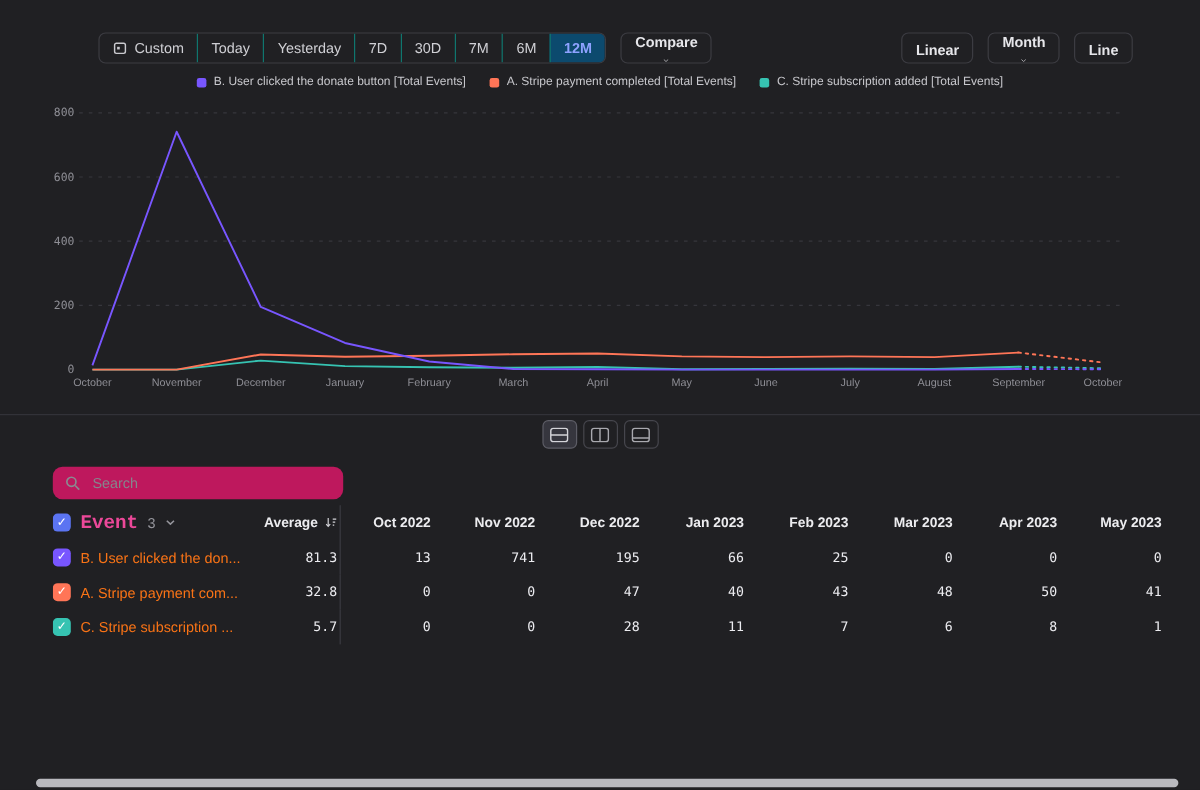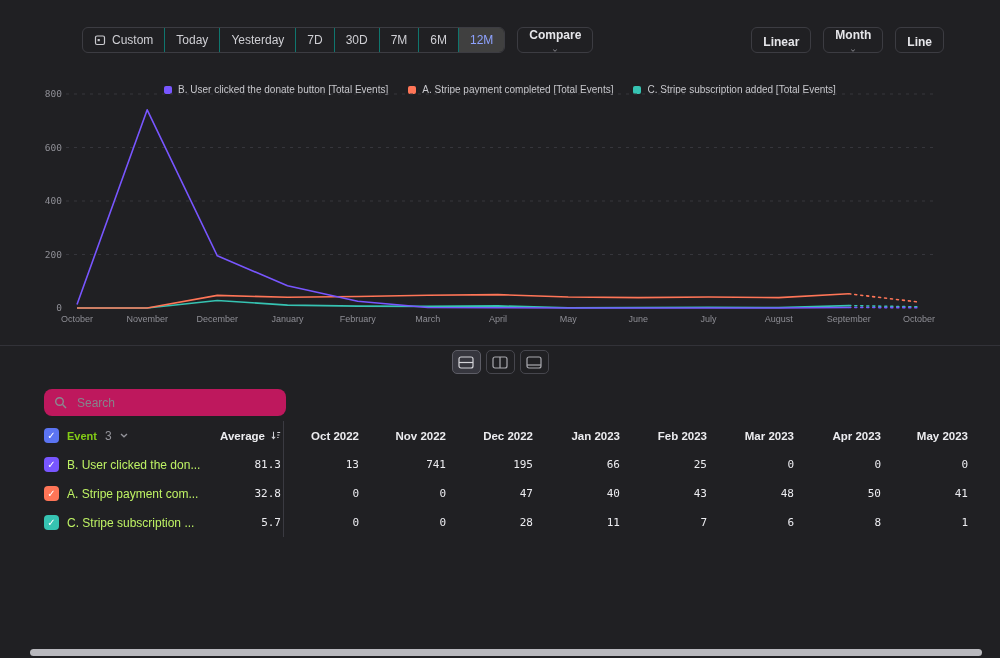--- a/index.html
+++ b/index.html
@@ -4,25 +4,25 @@
 <style>
   html,body{margin:0;padding:0;background:#202023;}
   body{width:1000px;height:658px;font-family:"Liberation Sans",sans-serif;color:#d6d6da;overflow:hidden;position:relative;}
 
   
   .toolbar{position:absolute;top:27px;left:44px;right:56px;display:flex;justify-content:space-between;align-items:center;padding-left:38px;}
   .tb-left,.tb-right{display:flex;align-items:center;gap:12px;}
   .seg{display:flex;border:1px solid #3c3c42;border-radius:6px;overflow:hidden;height:26px;box-sizing:border-box;}
   .seg button{appearance:none;background:transparent;border:none;border-left:1px solid #0f766e;color:#cfcfd4;font:12px "Liberation Sans",sans-serif;padding:0 11px;height:100%;display:flex;align-items:center;gap:6px;cursor:pointer;white-space:nowrap;}
   .seg button:first-child{border-left:none;}
-  .seg button.selected{color:#8ea2ff;background:#404040;}
+  .seg button.selected{color:#8ea2ff;background:#0c4a6e;font-weight:bold;}
   .btn{display:flex;align-items:center;gap:7px;height:26px;border:1px solid #3c3c42;border-radius:6px;background:transparent;color:#e6e6ea;font-weight:700;font-size:12px;padding:0 11px;cursor:pointer;box-sizing:border-box;flex-direction:column;}
 
   
-  .legend{position:absolute;top:84px;left:0;right:0;display:flex;justify-content:center;gap:20px;}
+  .legend{position:absolute;top:63px;left:0;right:0;display:flex;justify-content:center;gap:20px;}
   .legend-item{display:flex;align-items:center;gap:6px;font-size:10px;color:#c8c8cd;cursor:pointer;}
   .swatch{width:8px;height:8px;border-radius:2px;display:inline-block;}
 
   
   .chart-wrap{position:absolute;top:88px;left:0;width:1000px;height:250px;}
 
   .divider{position:absolute;top:345px;left:0;right:0;height:1px;background:#323238;}
 
   
   .view-toggles{position:absolute;top:350px;left:0;right:0;display:flex;justify-content:center;gap:5px;}
@@ -35,25 +35,25 @@
   .search input::placeholder{color:#85858c;}
 
   
   .table-area{position:absolute;top:421px;left:0;right:0;}
   .thead,.trow{display:grid;grid-template-columns:176px 64px repeat(8,87px);align-items:stretch;height:29px;margin-left:44px;}
   .cell{display:flex;align-items:center;}
   .name-cell{gap:8px;overflow:hidden;white-space:nowrap;}
   .avg-cell{justify-content:flex-end;padding-right:2px;border-right:1px solid #3a3a41;gap:6px;}
   .mcell{display:flex;align-items:center;justify-content:flex-end;padding-right:12px;}
   .hdr-month{font-weight:700;font-size:11.5px;color:#ececef;}
-  .evt-label{font-weight:700;font-size:11px;color:#84cc16;}
+  .evt-label{font-weight:700;font-size:16px;color:#ec4899;font-family:Liberation Mono, monospace;}
   .evt-count{font-size:12px;color:#94949b;}
   .hdr-avg-label{font-weight:700;font-size:11.5px;color:#ececef;}
   .num{font-family:"DejaVu Sans Mono",monospace;font-size:11px;color:#ececf0;}
-  .row-name{font-size:12px;color:#bef264;overflow:hidden;text-overflow:ellipsis;}
+  .row-name{font-size:12px;color:#f97316;overflow:hidden;text-overflow:ellipsis;}
   .checkbox{width:15px;height:15px;border-radius:4px;display:flex;align-items:center;justify-content:center;font-size:10px;line-height:1;color:#fff;flex:0 0 auto;cursor:pointer;}
 
   
   .hscroll{position:absolute;left:0;right:0;bottom:0;height:11px;}
   .hthumb{position:absolute;left:30px;bottom:2px;width:952px;height:7px;background:#b9b9be;border-radius:4px;cursor:grab;}
 </style>
 </head>
 <body>
 
 <div class="toolbar">

